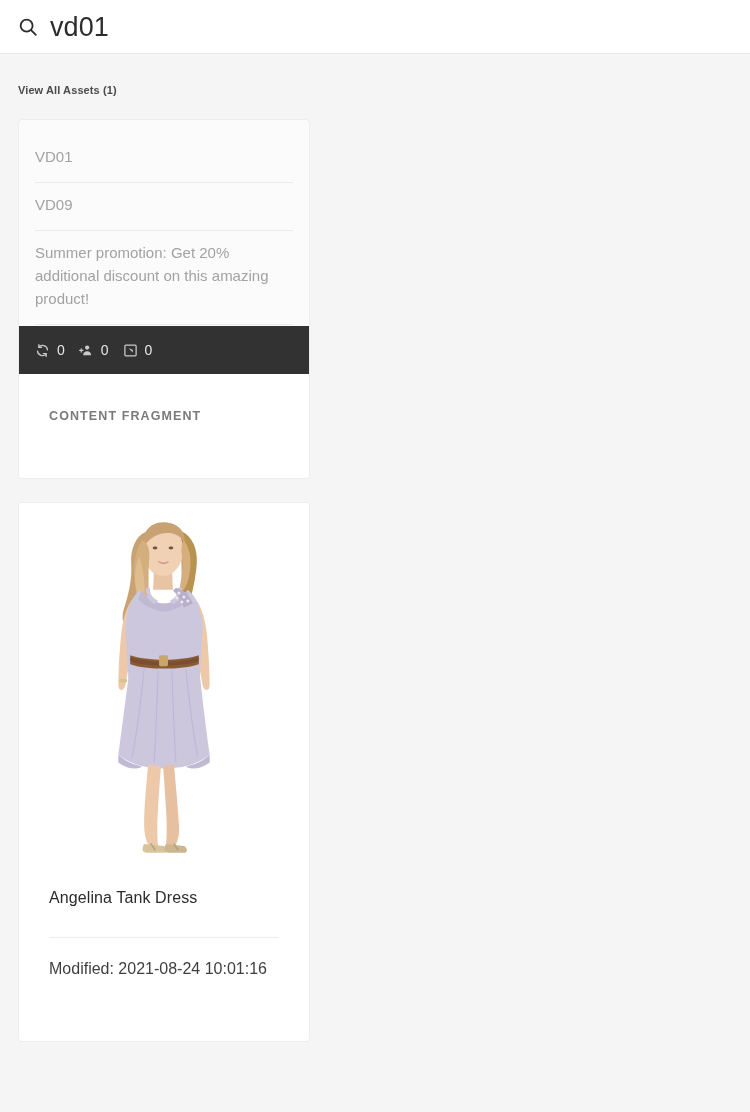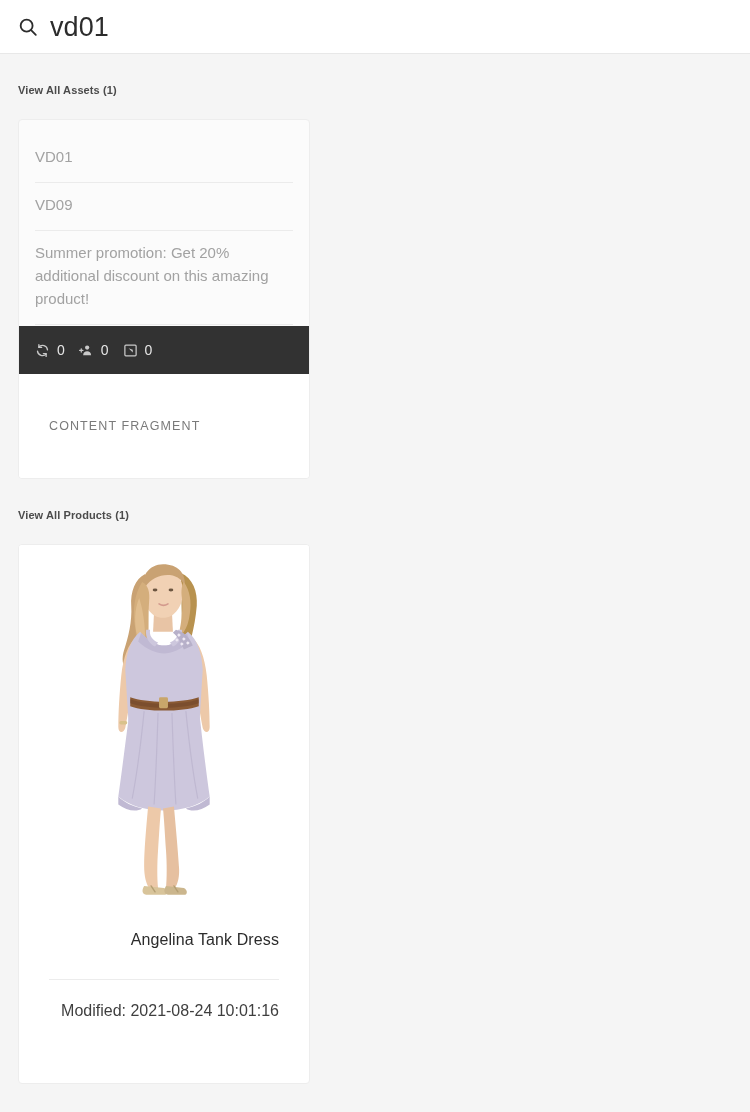--- a/index.html
+++ b/index.html
@@ -139,42 +139,42 @@
 
   .cf-title {
     font-size: 16px;
     line-height: 22px;
     color: #2c2c2c;
     font-weight: 400;
     letter-spacing: 0.1px;
   }
 
   .cf-subtitle {
-    margin-top: 18px;
+    margin-top: 8px;
     font-size: 12.5px;
     line-height: 16px;
     color: #7a7a7a;
     letter-spacing: 1.1px;
-    font-weight: 400;
+    font-weight: 700;
   }
 
   
   .product-card {
     background: #ffffff;
     height: 540px;
   }
 
   .product-image {
     height: 366px;
     background: #ffffff;
     position: relative;
     overflow: hidden;
   }
 
-  .product-meta { padding: 18px 30px 0 30px; text-align: right; }
+  .product-meta { padding: 18px 30px 0 30px; }
 
   .product-title {
     font-size: 16px;
     line-height: 22px;
     color: #2c2c2c;
     font-weight: 400;
     letter-spacing: 0.1px;
   }
 
   .product-divider {
@@ -280,21 +280,20 @@
       <div class="cf-meta">
         <div class="cf-subtitle">CONTENT FRAGMENT</div>
       </div>
 
     </div>
 
   </div>
 </div>
 
 <div class="section">
-  <div class="section-title">View All Products (1)</div>
 
   <div class="cards-row">
 
     <div class="card product-card">
 
       <div class="product-image">
         <div class="model">
           <svg viewBox="0 0 292 366" preserveAspectRatio="xMidYMid meet">
             <rect x="0" y="0" width="292" height="366" fill="#ffffff"></rect>
 

